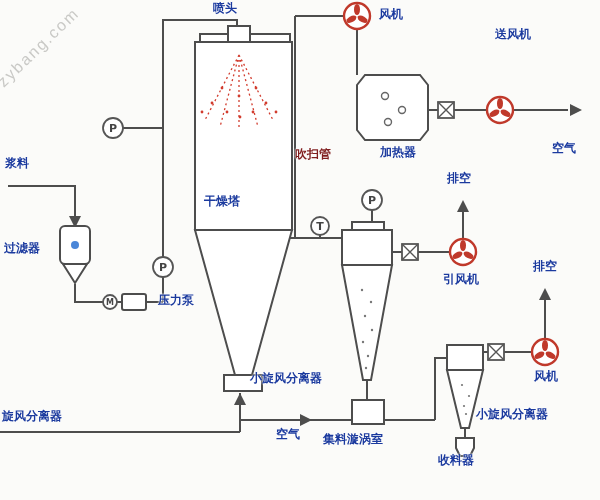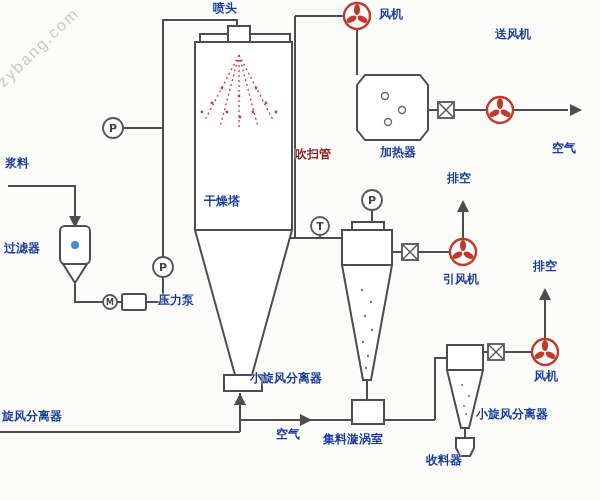--- a/index.html
+++ b/index.html
@@ -212,15 +212,15 @@
   <div class="lbl" style="left:4px;top:242px">过滤器</div>
   <div class="lbl" style="left:158px;top:294px">压力泵</div>
   <div class="lbl" style="left:443px;top:273px">引风机</div>
   <div class="lbl" style="left:533px;top:260px">排空</div>
   <div class="lbl" style="left:250px;top:372px">小旋风分离器</div>
   <div class="lbl" style="left:534px;top:370px">风机</div>
   <div class="lbl" style="left:2px;top:410px">旋风分离器</div>
   <div class="lbl" style="left:276px;top:428px">空气</div>
   <div class="lbl" style="left:323px;top:433px">集料漩涡室</div>
   <div class="lbl" style="left:476px;top:408px">小旋风分离器</div>
-  <div class="lbl" style="left:426px;top:454px">收料器</div>
+  <div class="lbl" style="left:438px;top:454px">收料器</div>
 
 </div>
 
 </body></html>

